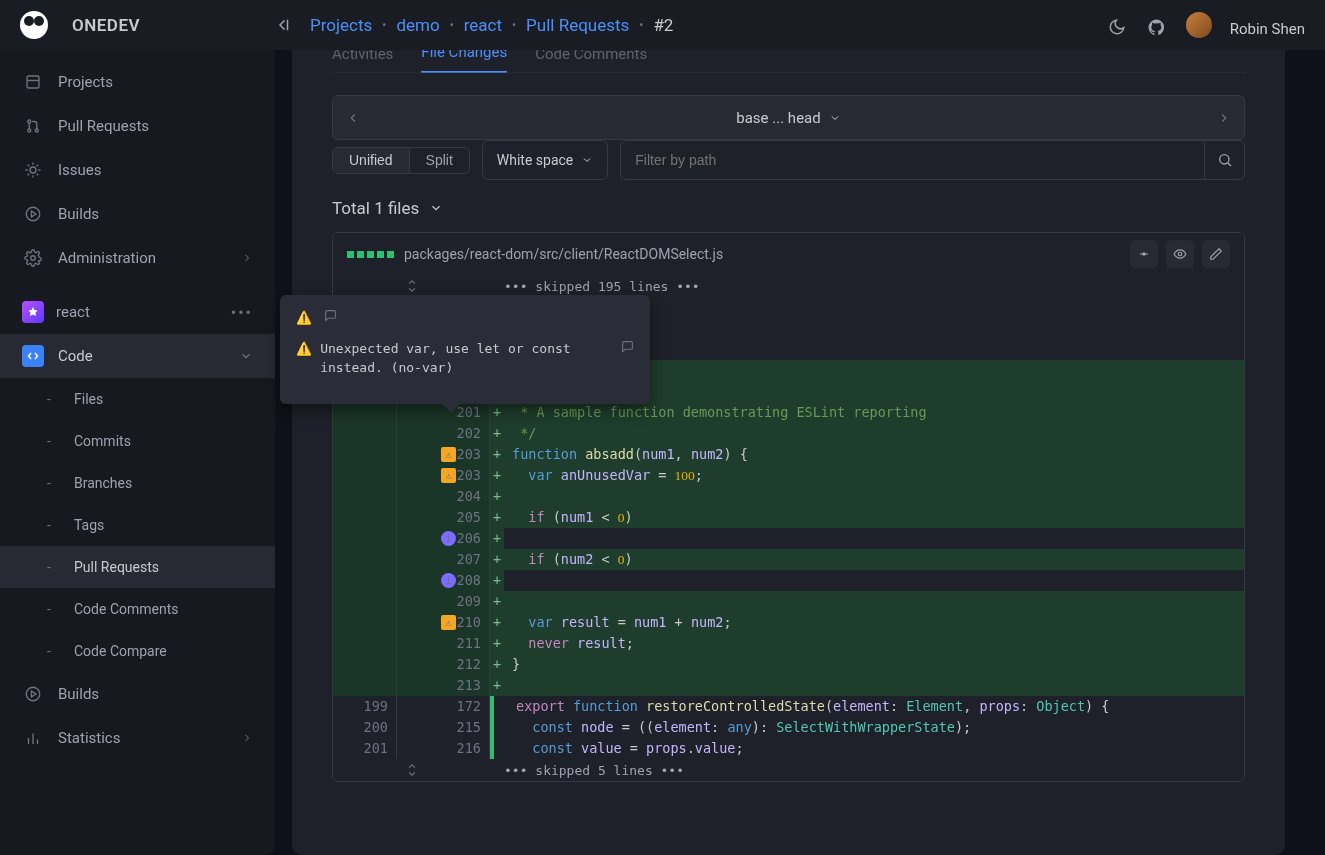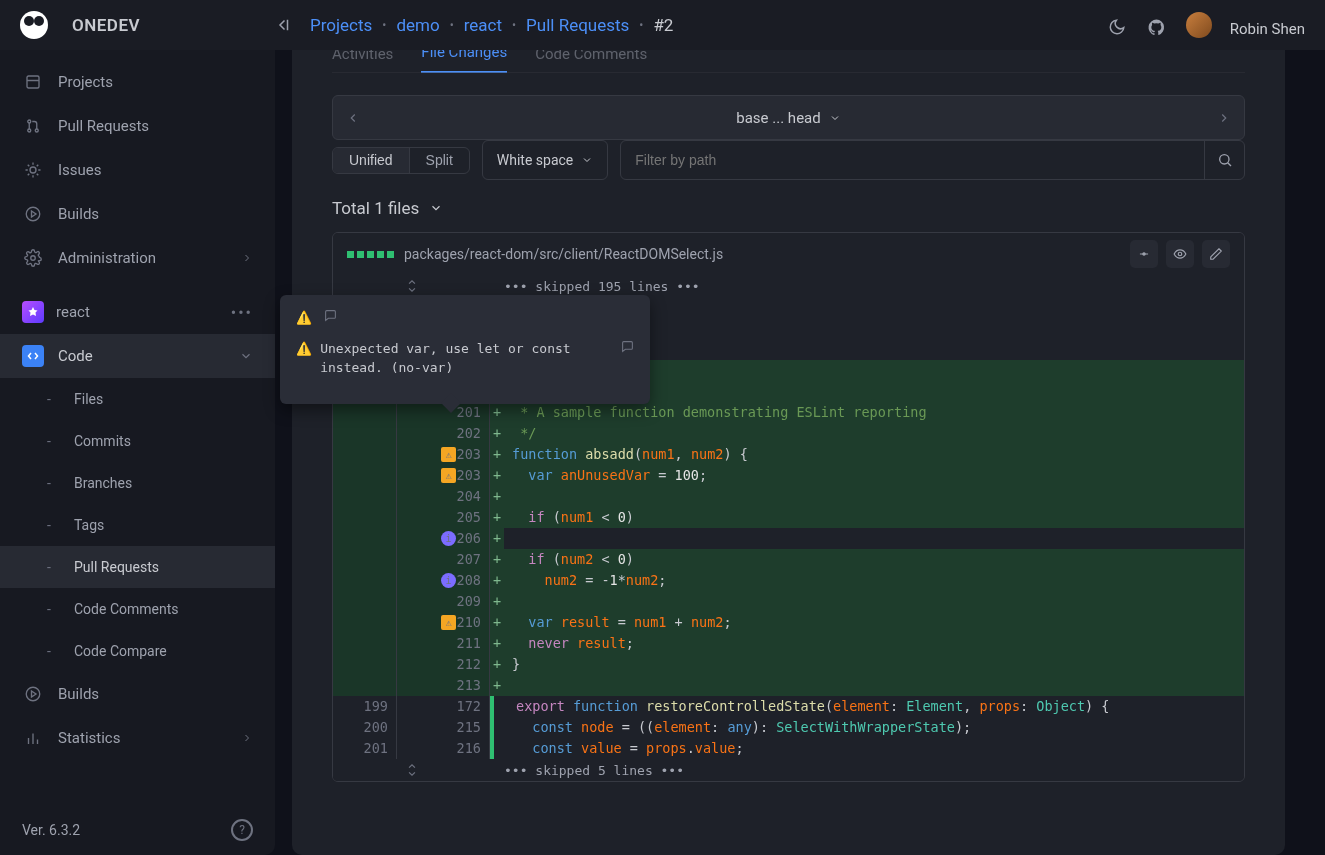--- a/index.html
+++ b/index.html
@@ -139,22 +139,22 @@
   .edge.green{background:#2fbf71;}
   .code-cell{flex:1;padding-left:8px;white-space:pre;}
   .code-row.add .code-cell{background:var(--green-add);}
   .code-row.add .gut-l{background:var(--green-add-num);}
   .code-row.ctx .edge{background:#2fbf71;}
 
   
   .kw{color:#c586c0;}
   .kw2{color:#569cd6;}
   .fn{color:#dcdcaa;}
-  .id{color:#f97316;margin-top:32px;}
-  .num{color:#e5e5e5;}
+  .id{color:#c4b5fd;margin-top:32px;}
+  .num{color:#eab308;font-family:Liberation Serif, serif;}
   .cm{color:#6a9955;}
   .ty{color:#4ec9b0;}
   .op{color:#c8cad0;}
 
   
   .lint-tip{
     position:absolute;left:280px;top:295px;width:370px;
     background:#2a2d37;border-radius:6px;padding:14px 16px;
     font-family:ui-monospace,Menlo,Consolas,monospace;font-size:13px;
     color:#c8cad0;line-height:1.45;z-index:50;
@@ -351,24 +351,20 @@
         </span>
         <span>Statistics</span>
         <span class="chev">
           <svg width="12" height="12" viewBox="0 0 24 24" fill="none" stroke="currentColor" stroke-width="2">
             <polyline points="9 6 15 12 9 18"></polyline>
           </svg>
         </span>
       </div>
     </div>
 
-  <div class="side-footer">
-    <span>Ver. 6.3.2</span>
-    <div class="help-icon">?</div>
-  </div>
 </div>
 
 <div class="main">
   <div class="main-inner">
     <div class="content-pad">
 
       <div class="tabs" id="tabs">
           <div class="tab">Activities</div>
           <div class="tab active">File Changes</div>
           <div class="tab">Code Comments</div>
@@ -543,21 +539,20 @@
               <div class="code-row add">
                 <div class="gut gut-l add"></div>
                 <div class="gut gut-r add">207</div>
                 <div class="mark-col add">+</div>
                 <div class="code-cell"><span class="op">  </span><span class="kw">if</span><span class="op"> (</span><span class="id">num2</span><span class="op"> &lt; </span><span class="num">0</span><span class="op">)</span></div>
               </div>
               <div class="code-row add">
                 <div class="gut gut-l add"></div>
                 <div class="gut gut-r add">208<span class="badge info">i</span></div>
                 <div class="mark-col add">+</div>
-                <div class="code-cell"><span class="op">    </span><span class="id">num2</span><span class="op"> = -</span><span class="num">1</span><span class="op">*</span><span class="id">num2</span><span class="op">;</span></div>
               </div>
               <div class="code-row add">
                 <div class="gut gut-l add"></div>
                 <div class="gut gut-r add">209</div>
                 <div class="mark-col add">+</div>
                 <div class="code-cell"><span class="op"> </span></div>
               </div>
               <div class="code-row add">
                 <div class="gut gut-l add"></div>
                 <div class="gut gut-r add">210<span class="badge warn">⚠</span></div>

